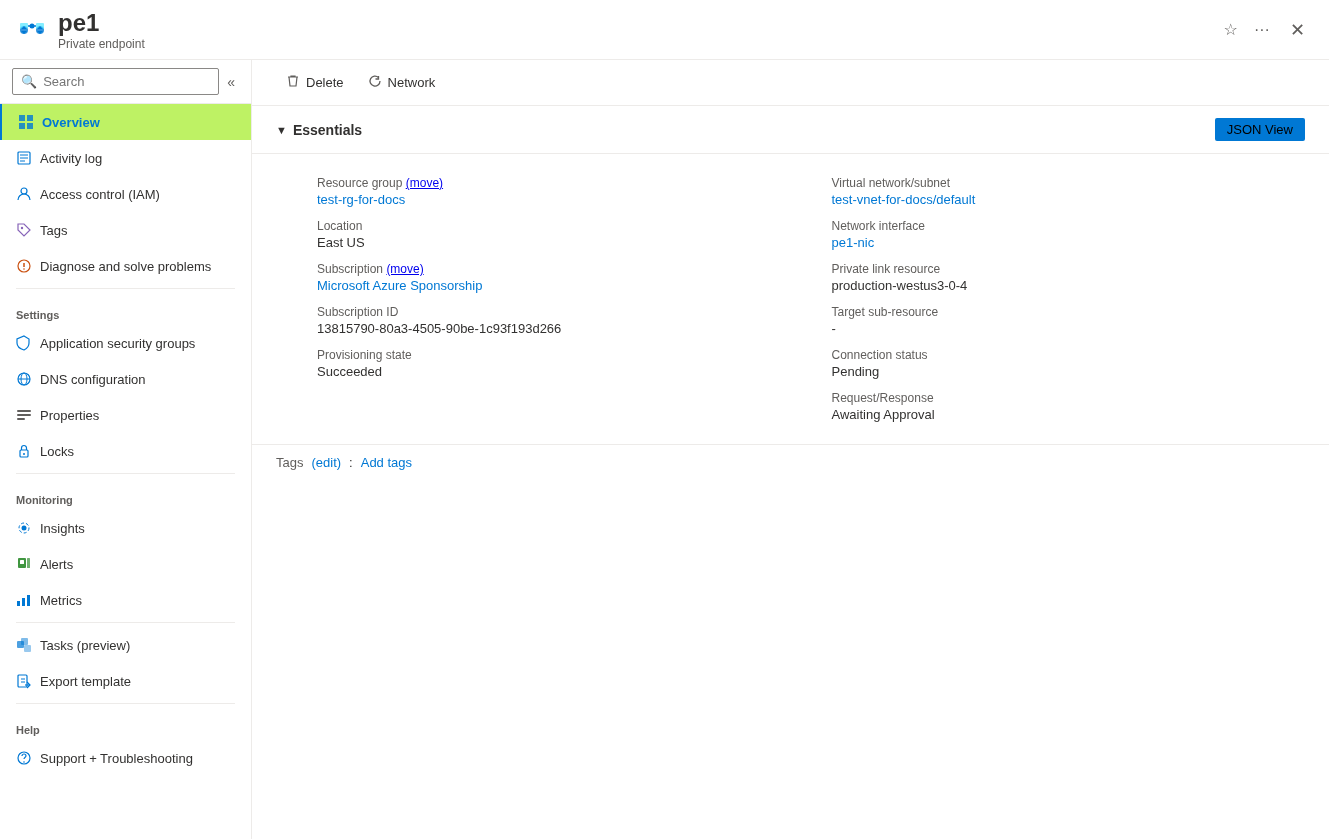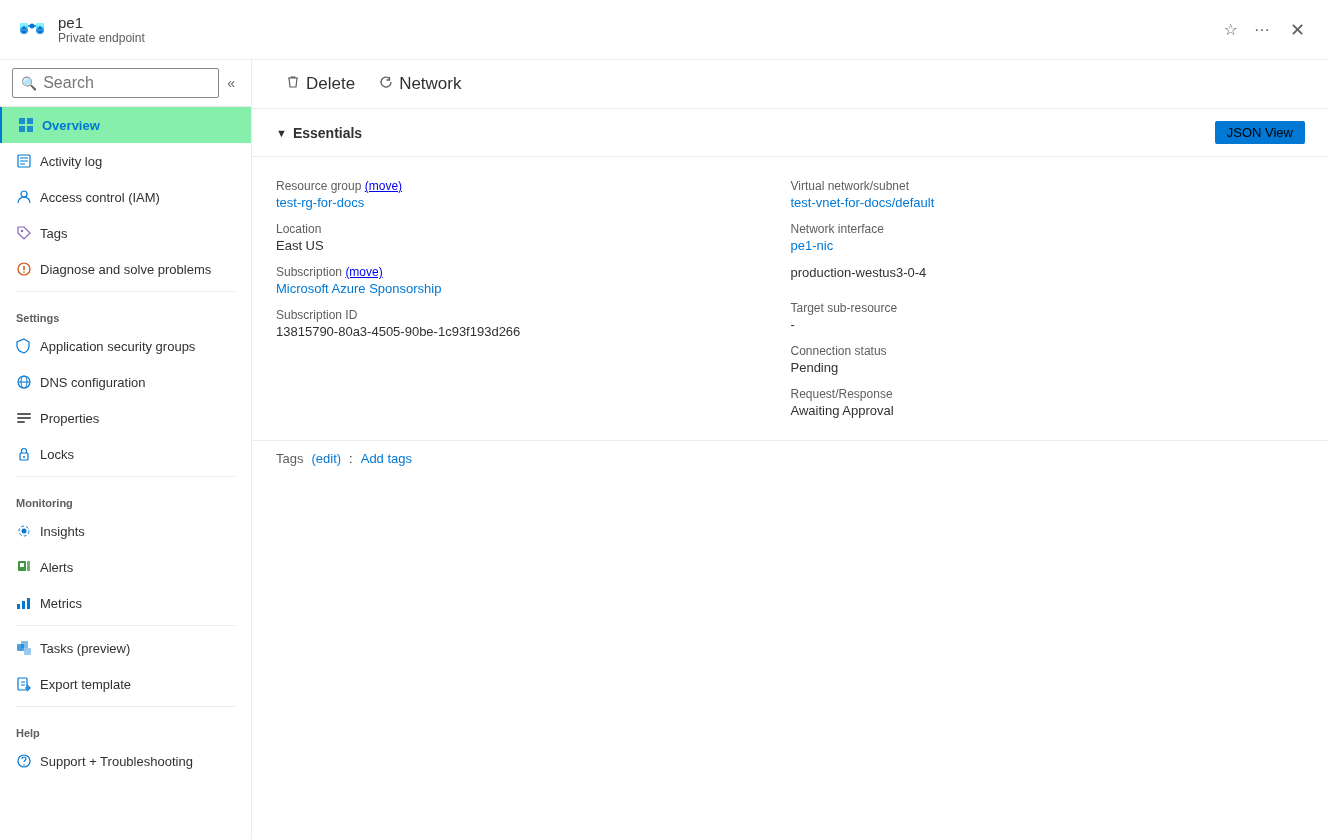--- a/index.html
+++ b/index.html
@@ -7,80 +7,80 @@
 
     
     .top-header {
       display: flex; align-items: center; padding: 8px 16px; border-bottom: 1px solid #edebe9; background: #fff; min-height: 60px;
     }
     .resource-icon {
       width: 32px; height: 32px; margin-right: 10px; display: flex; align-items: center; justify-content: center;
     }
     .resource-icon svg { width: 32px; height: 32px; }
     .title-area { flex: 1; }
-    .resource-name { font-size: 15px; font-weight: 400; color: #323130; }
+    .resource-name { font-size: 24px; font-weight: 700; color: #323130; }
     .resource-type { font-size: 12px; color: #605e5c; }
     .header-actions { display: flex; align-items: center; gap: 8px; }
     .star-icon, .ellipsis-icon { cursor: pointer; color: #605e5c; font-size: 16px; padding: 4px; }
     .close-btn { background: none; border: none; cursor: pointer; font-size: 18px; color: #605e5c; padding: 4px 8px; }
 
     
     .main-layout { display: flex; flex: 1; overflow: hidden; }
 
     
     .sidebar {
       width: 252px; min-width: 252px; background: #fff; border-right: 1px solid #edebe9; overflow-y: auto; display: flex; flex-direction: column;
     }
     .sidebar-search-input {
       width: 100%; border: 1px solid #8a8886; border-radius: 2px; padding: 5px 8px; font-size: 13px; display: flex; align-items: center; gap: 6px; cursor: text; background: #fff;
     }
     .sidebar-search-input input {
-      border: none; outline: none; font-size: 16px; width: 100%; color: #323130;
+      border: none; outline: none; font-size: 13px; width: 100%; color: #323130;
     }
     .collapse-btn { background: none; border: none; cursor: pointer; color: #605e5c; font-size: 14px; padding: 4px; }
 
     .nav-item {
       display: flex; align-items: center; padding: 8px 16px; cursor: pointer; gap: 8px; color: #323130; font-size: 13px; min-height: 36px;
     }
-    .nav-item.active { background: #86efac; color: #0078d4; font-weight: 600; border-left: 2px solid #0078d4; }
+    .nav-item.active { background: #bef264; color: #0078d4; font-weight: 600; border-left: 2px solid #0078d4; }
     .nav-item .nav-icon { width: 16px; height: 16px; display: flex; align-items: center; justify-content: center; flex-shrink: 0; }
 
     .section-label {
       padding: 16px 16px 4px 16px; font-size: 11px; font-weight: 600; color: #605e5c; text-transform: none; letter-spacing: 0;
     }
     .section-divider { border: none; border-top: 1px solid #edebe9; margin: 4px 16px; }
 
     
     .content-area { flex: 1; overflow-y: auto; padding: 0; }
 
     
     .toolbar {
       display: flex; align-items: center; padding: 8px 24px; border-bottom: 1px solid #edebe9; gap: 4px; background: #fff;
     }
     .toolbar-btn {
-      display: flex; align-items: center; gap: 6px; background: none; border: none; cursor: pointer; padding: 6px 10px; font-size: 17px; color: #323130; border-radius: 2px;
+      display: flex; align-items: center; gap: 6px; background: none; border: none; cursor: pointer; padding: 6px 10px; font-size: 13px; color: #323130; border-radius: 2px;
     }
 
     
     .essentials-header {
       display: flex; align-items: center; justify-content: space-between; padding: 12px 24px; border-bottom: 1px solid #edebe9;
     }
     .essentials-title {
       font-size: 14px; font-weight: 600; color: #323130; display: flex; align-items: center; gap: 6px; cursor: pointer;
     }
     .json-view-btn {
       background: #0078d4; color: #000000; border: none; padding: 4px 12px; font-size: 13px; cursor: pointer; border-radius: 2px;
     }
 
     
     .properties-grid {
       display: grid; grid-template-columns: 1fr 1fr; padding: 16px 24px; gap: 0; border-bottom: 1px solid #edebe9;
     }
     .prop-row {
-      display: flex; flex-direction: column; padding: 6px 0; min-height: 36px;
+      display: flex; flex-direction: column; padding: 6px 0; min-height: 36px; margin-left: 41px;
     }
     .prop-label { font-size: 12px; color: #605e5c; margin-bottom: 2px; }
     .prop-value { font-size: 13px; color: #323130; }
     .prop-value a { color: #0078d4; text-decoration: none; }
 
     
     .tags-row {
       display: flex; align-items: center; padding: 10px 24px; gap: 8px;
     }
     .tags-label { font-size: 13px; color: #605e5c; }
@@ -350,35 +350,40 @@
         <div class="prop-row">
           <div class="prop-label">Subscription <a href="#">(move)</a></div>
           <div class="prop-value"><a href="#">Microsoft Azure Sponsorship</a></div>
         </div>
 
         <div class="prop-row">
           <div class="prop-label">Subscription ID</div>
           <div class="prop-value">13815790-80a3-4505-90be-1c93f193d266</div>
         </div>
 
+        <div class="prop-row">
+          <div class="prop-label">Provisioning state</div>
+          <div class="prop-value">Succeeded</div>
+        </div>
       </div>
 
       <div>
 
         <div class="prop-row">
           <div class="prop-label">Virtual network/subnet</div>
           <div class="prop-value"><a href="#">test-vnet-for-docs/default</a></div>
         </div>
 
         <div class="prop-row">
           <div class="prop-label">Network interface</div>
           <div class="prop-value"><a href="#">pe1-nic</a></div>
         </div>
 
         <div class="prop-row">
+          <div class="prop-label">Private link resource</div>
           <div class="prop-value">production-westus3-0-4</div>
         </div>
 
         <div class="prop-row">
           <div class="prop-label">Target sub-resource</div>
           <div class="prop-value">-</div>
         </div>
 
         <div class="prop-row">
           <div class="prop-label">Connection status</div>

